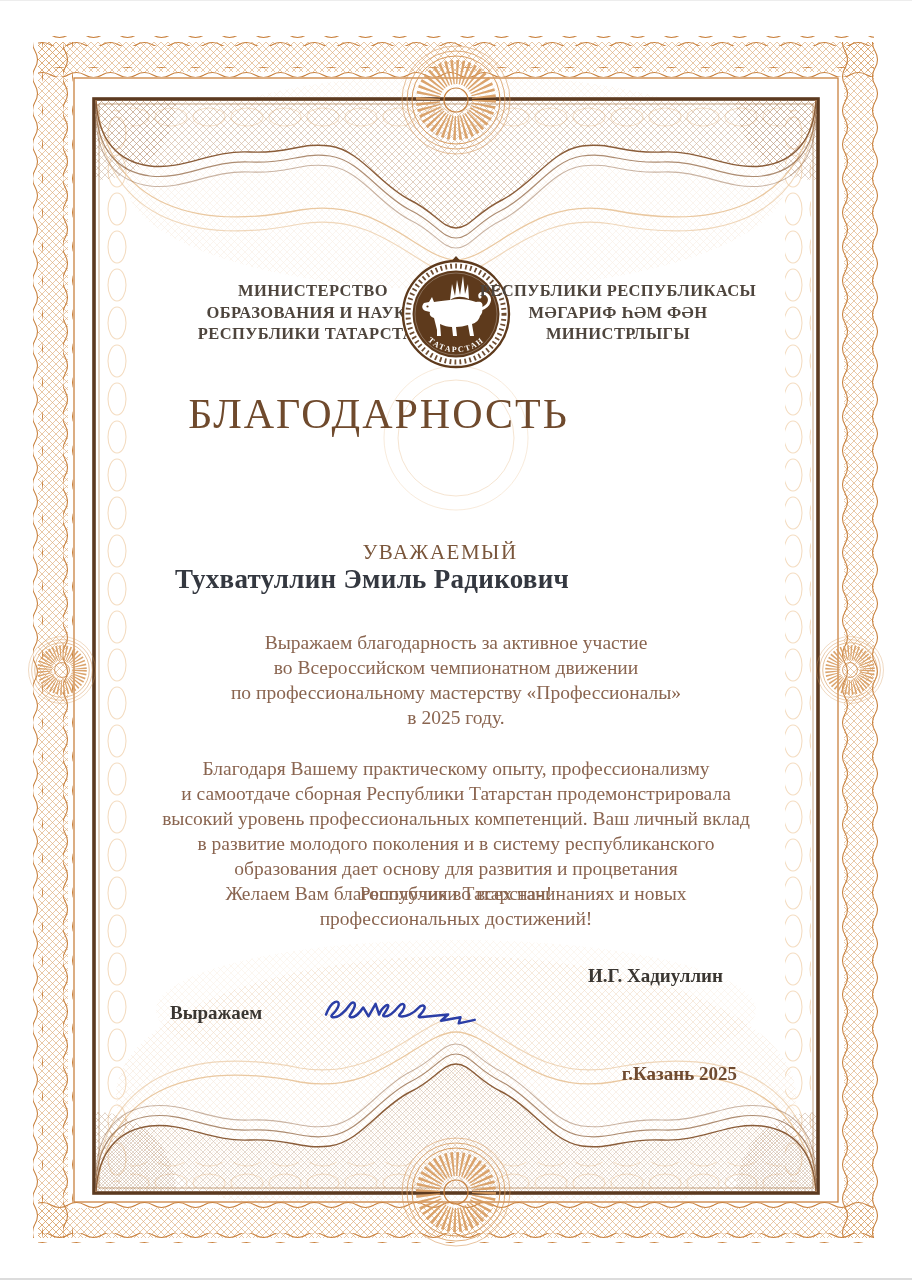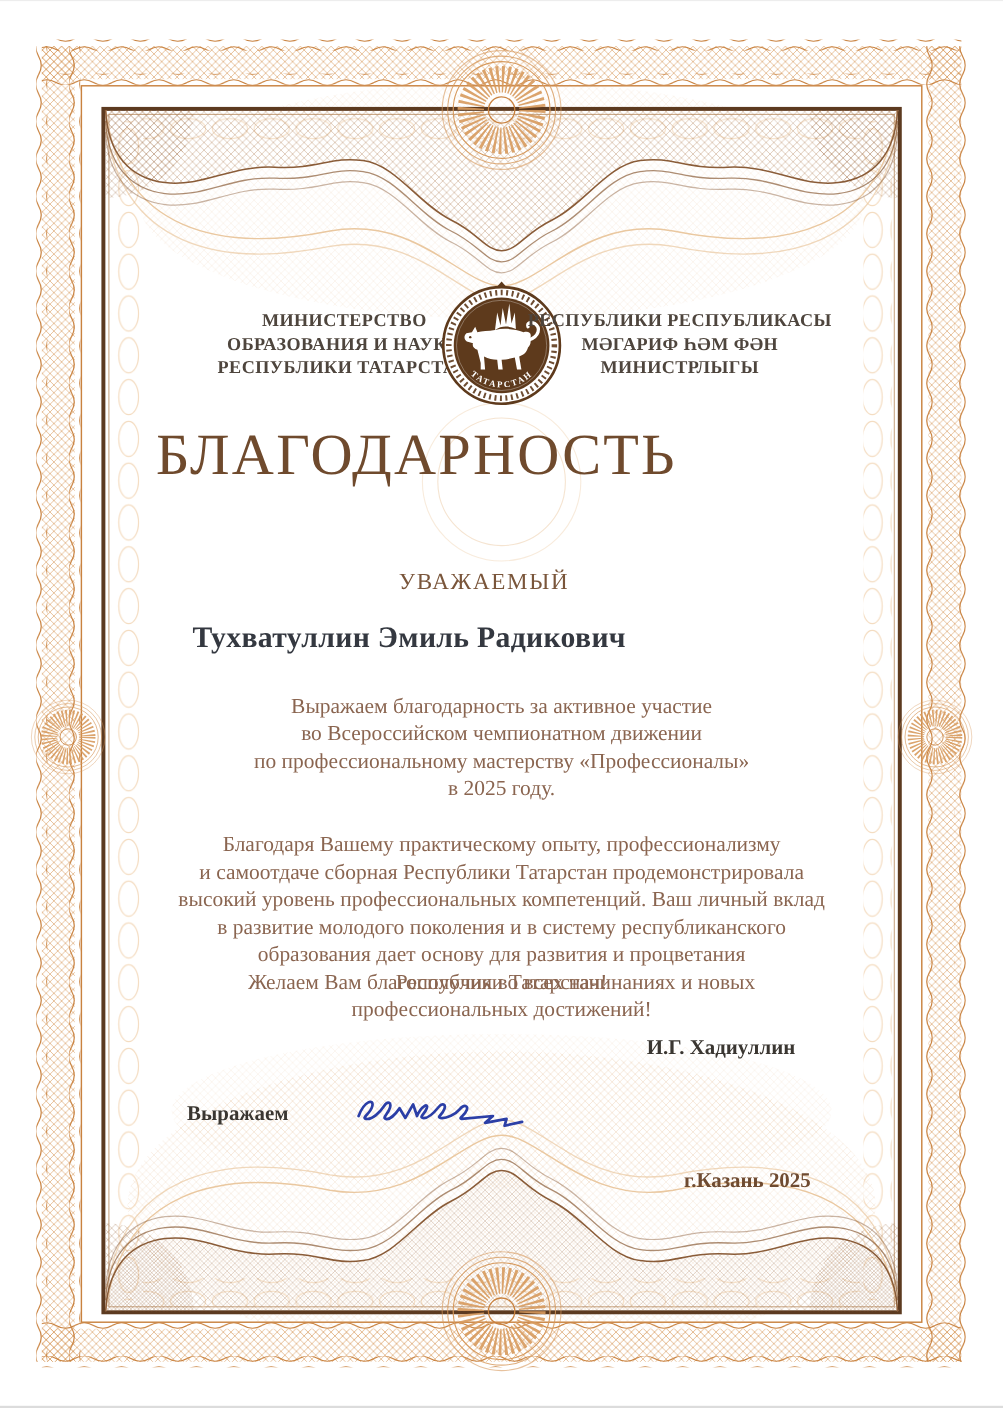--- a/index.html
+++ b/index.html
@@ -17,41 +17,41 @@
     font-size:16.5px;font-weight:bold;line-height:21.5px;
     color:#4e453d;letter-spacing:.4px;
   }
   .ministry-left{left:163px;text-align:center;}
   .ministry-right{left:468px;}
 
   .emblem-wrap{left:397px;top:254px;width:118px;height:120px;z-index:2;}
 
   .title{
     left:0;width:757px;top:379px;
-    font-size:53px;letter-spacing:2px;line-height:70px;
+    font-size:42px;letter-spacing:2px;line-height:70px;
     color:#6f4a2d;font-weight:normal;
   }
   .salutation{
-    left:0;width:880px;top:516px;
+    left:0;width:880px;top:540px;
     font-size:21px;letter-spacing:1.5px;color:#7a563b;
   }
   .recipient{
     left:0;width:744px;top:564px;
     font-size:27px;font-weight:bold;color:#343840;letter-spacing:.3px;
   }
   .para{
     left:106px;width:700px;
     font-size:19.5px;line-height:25px;color:#8a6550;
   }
   .para-1{top:630px;text-align:center;}
   .para-2{top:756px;}
   .para-3{top:881px;}
 
   .sig-role{left:170px;top:1002px;font-size:19px;font-weight:bold;color:#3a3631;}
-  .sig-name{right:189px;top:942px;font-size:19px;font-weight:bold;color:#3a3631;}
+  .sig-name{right:189px;top:965px;font-size:19px;font-weight:bold;color:#3a3631;}
   .sig-img{left:318px;top:988px;z-index:2;}
   .place-date{right:175px;top:1063px;font-size:19px;font-weight:bold;color:#6f4b31;}
 
   .edge-top{left:0;top:0;width:912px;height:1px;background:#ededed;}
   .edge-bottom{left:0;top:1278px;width:912px;height:2px;background:#dcdcdc;}
 </style>
 </head>
 <body>
 
 <svg id="art" width="912" height="1280" viewBox="0 0 912 1280">

